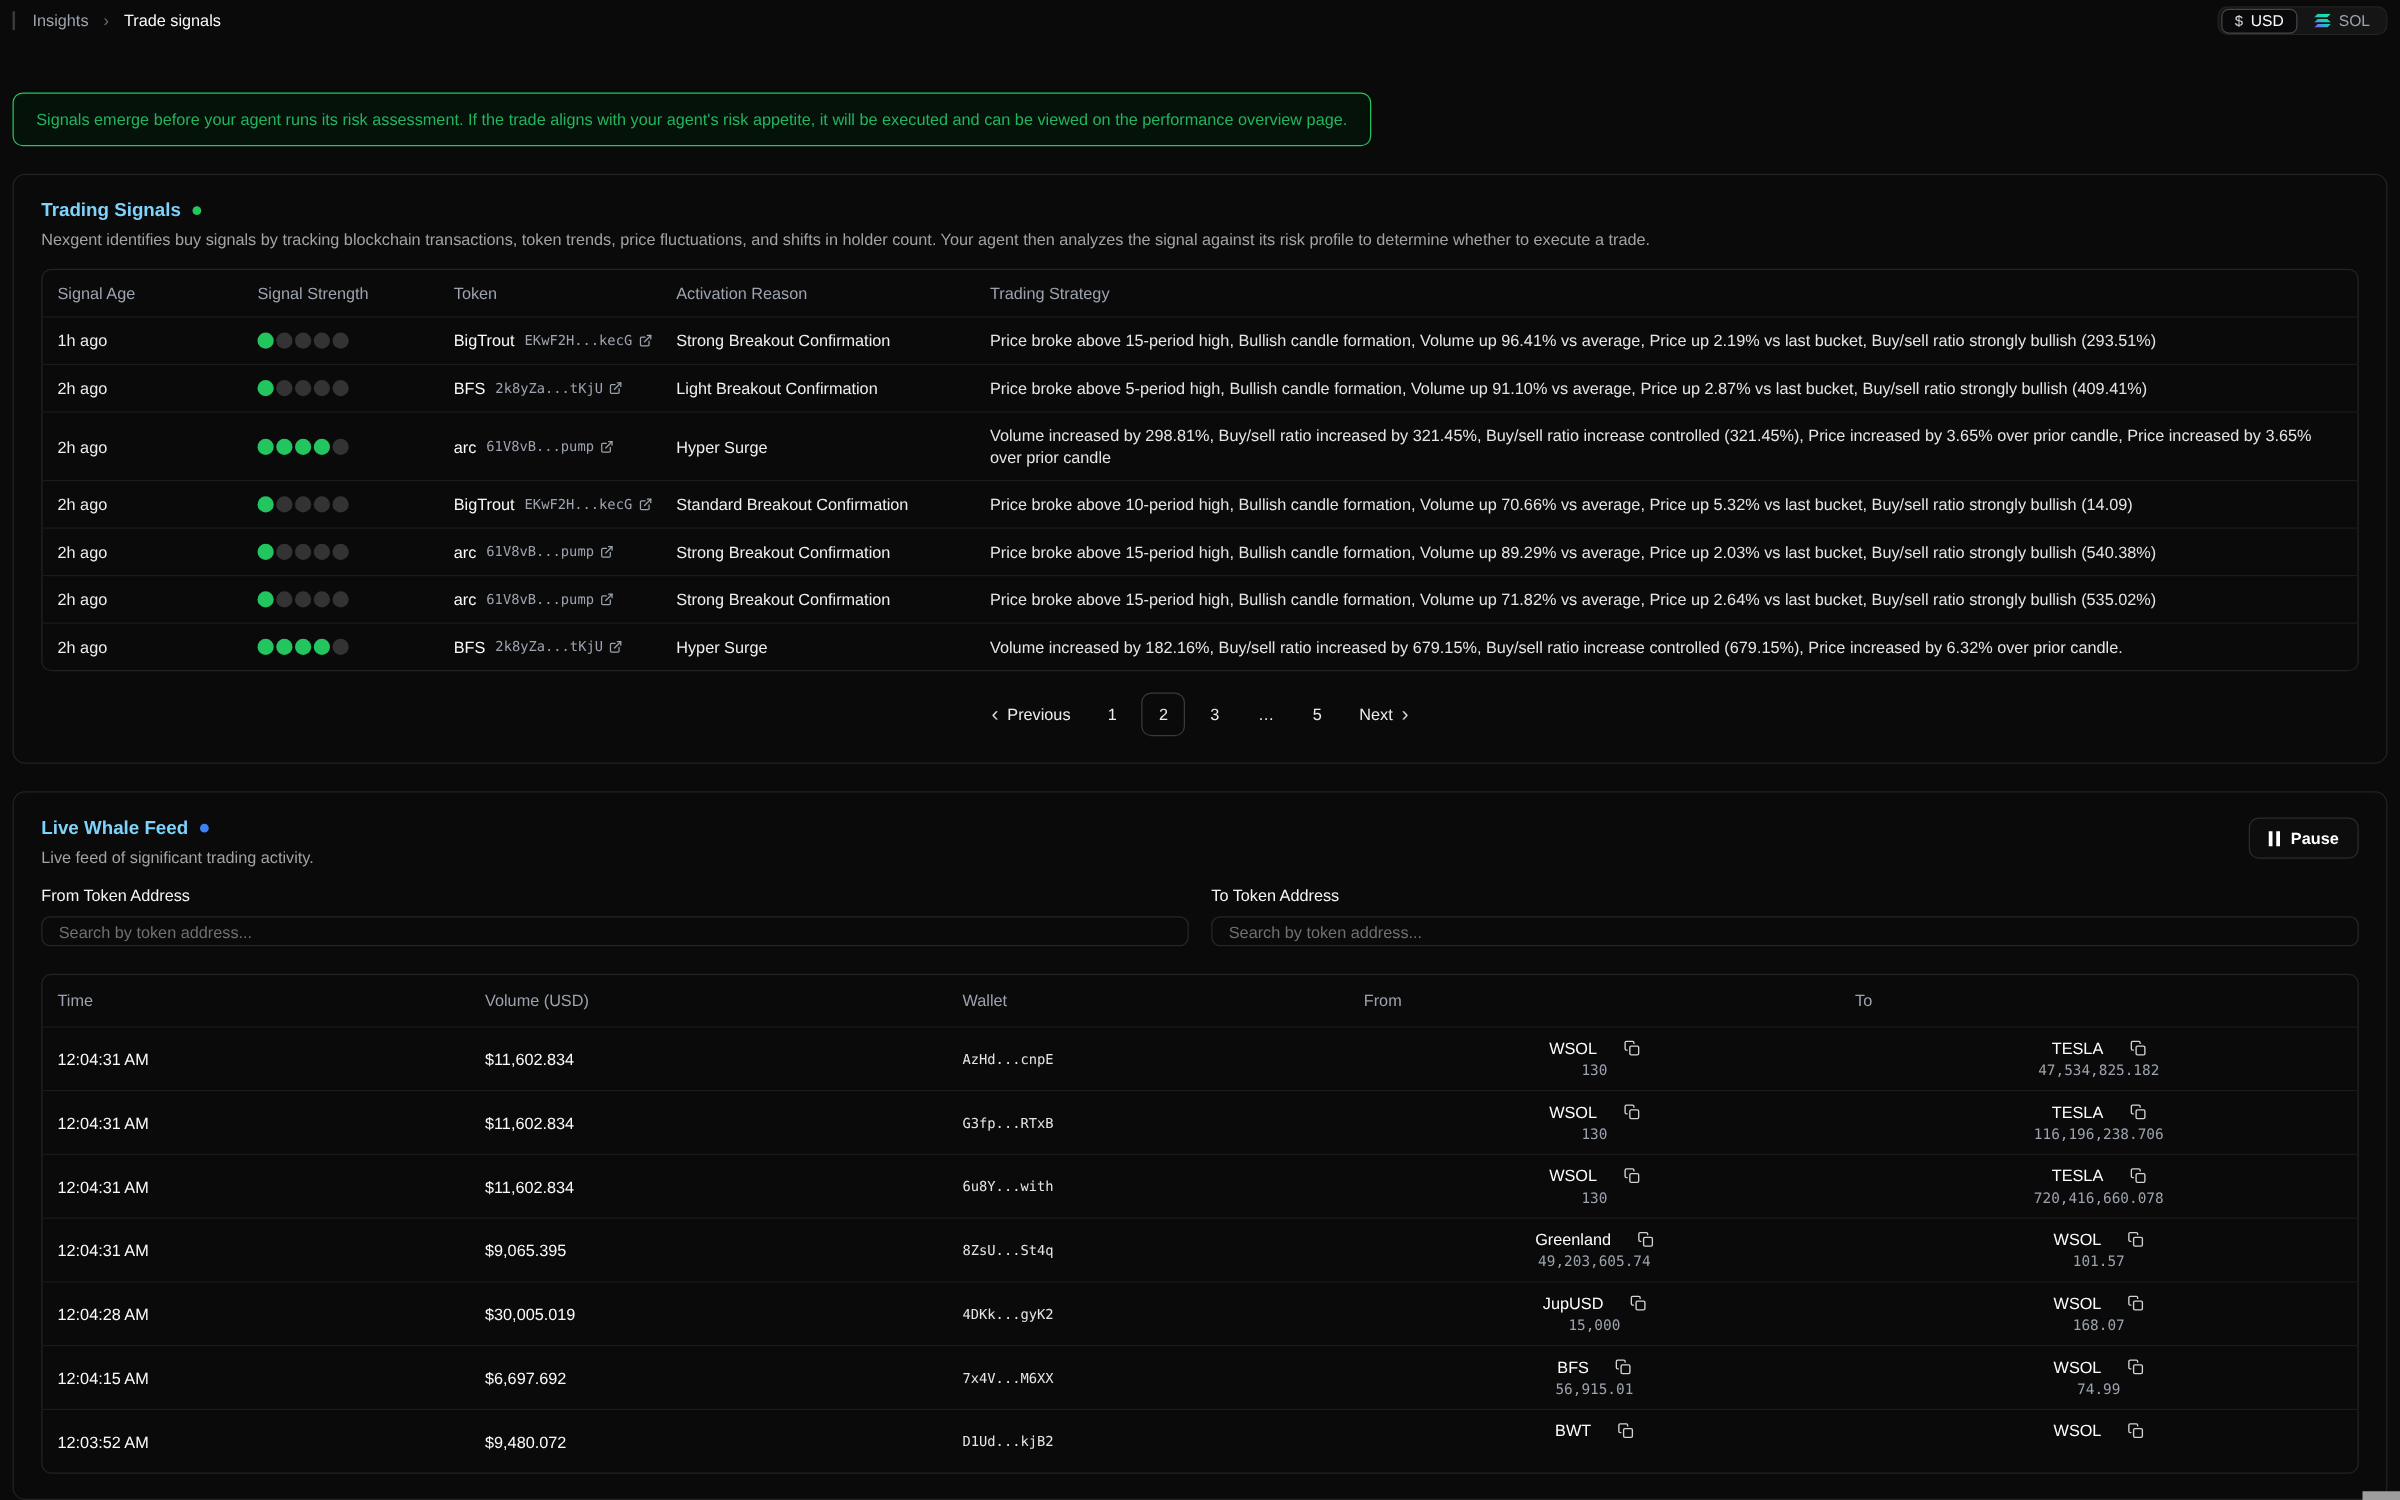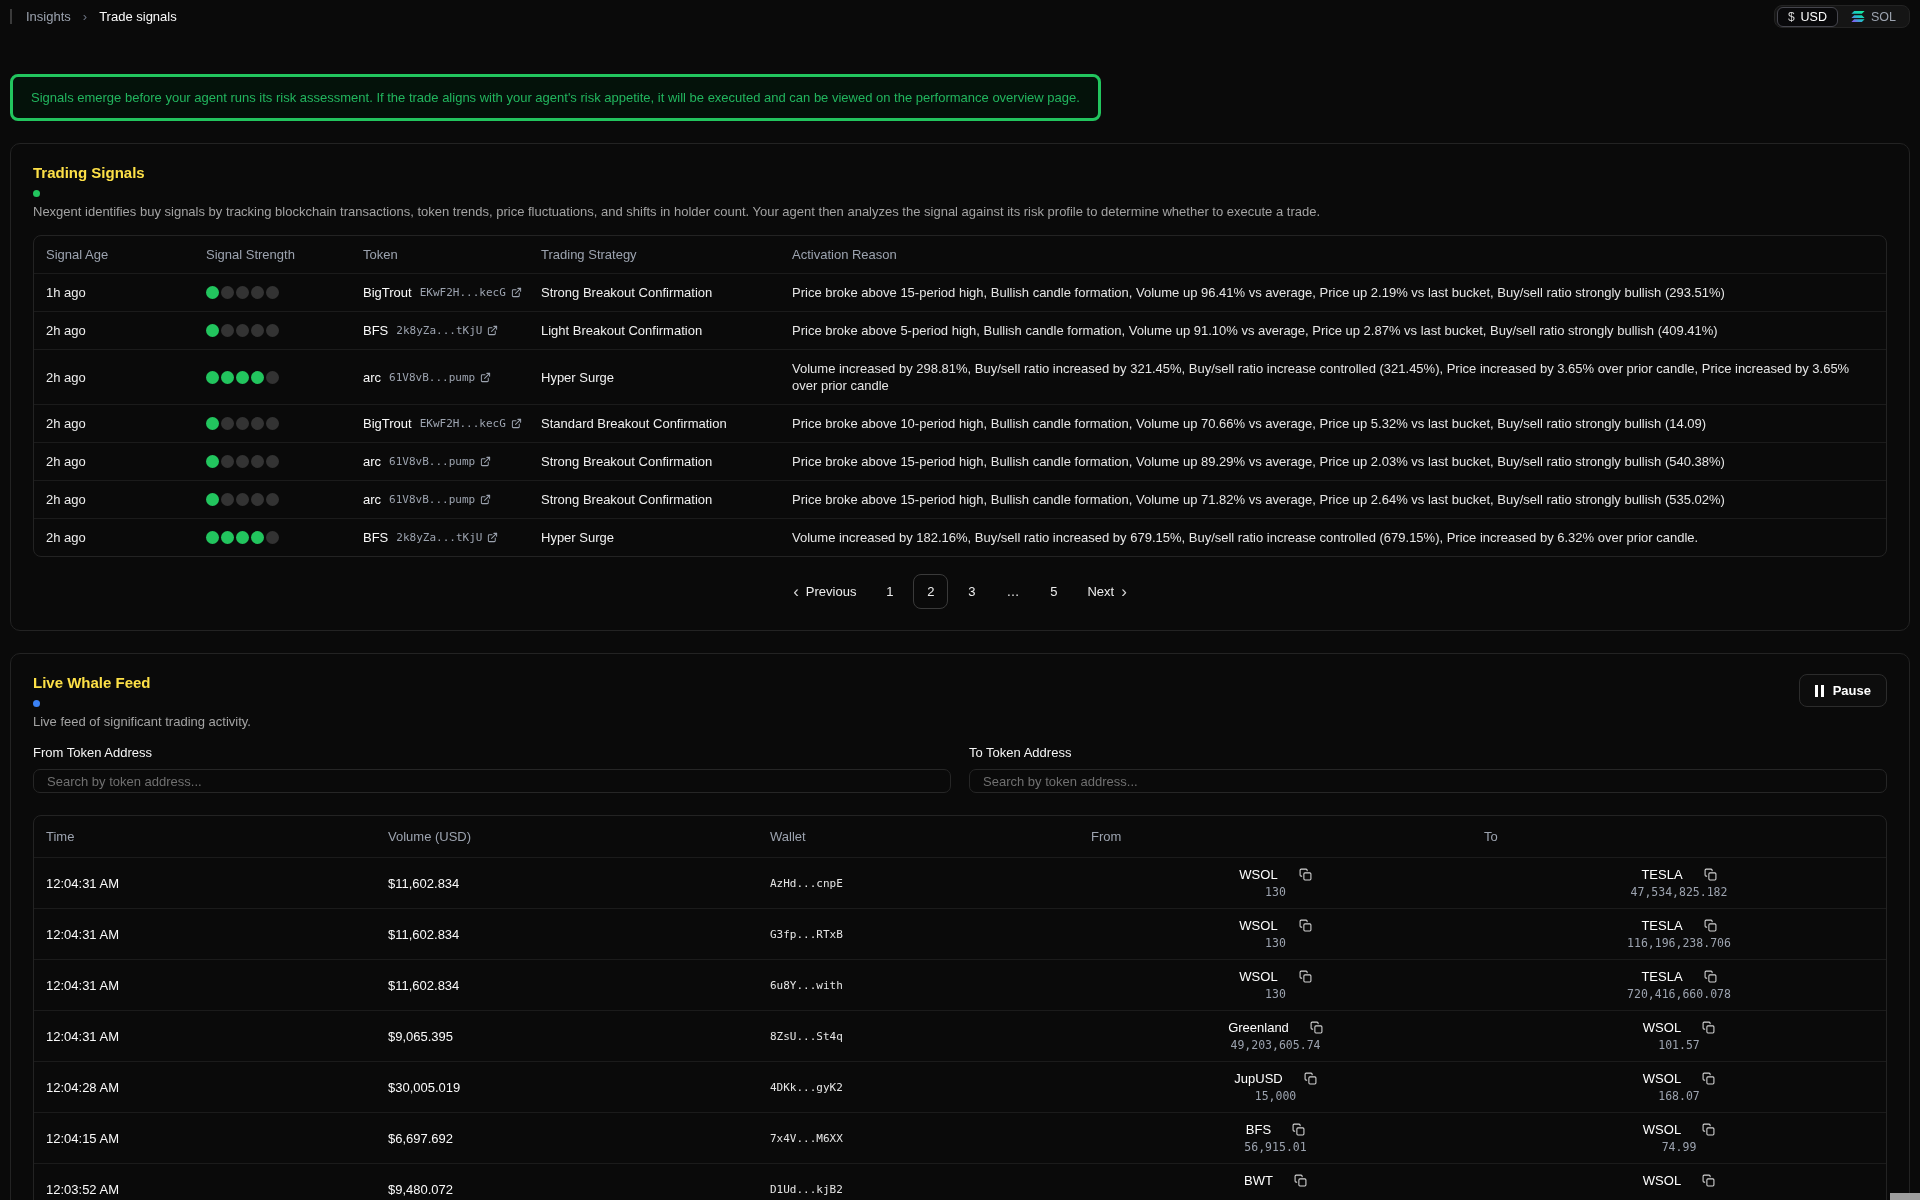--- a/index.html
+++ b/index.html
@@ -17,26 +17,26 @@
   .crumb-accent { width:2px; height:15px; background:#3a3a3a; margin-right:14px; }
   .crumb-section { color:#9ca3af; }
   .crumb-sep { color:#6b7280; margin:0 12px; font-size:13px; }
   .crumb-current { color:#fafafa; }
   .currency-toggle { display:flex; align-items:center; background:#151515; border:1px solid #232323; border-radius:8px; padding:2px; gap:2px; }
   .cur-btn { display:flex; align-items:center; gap:6px; padding:2px 10px; border-radius:6px; border:1px solid transparent; background:transparent; color:#9ca3af; font-size:12.5px; font-family:inherit; cursor:pointer; }
   .cur-btn.active { background:#09090b; border-color:#45454d; color:#fff; }
   .dollar-glyph { font-size:12px; color:#d4d4d4; }
 
   
-  .banner { display:block; width:fit-content; margin-top:46px; border:3px solid #22c55e; background:#04120a; color:#22b55e; border-radius:8px; padding:13px 18px; font-size:13px; }
+  .banner { display:block; width:fit-content; margin-top:46px; border:1px solid #22c55e; background:#04120a; color:#22b55e; border-radius:8px; padding:13px 18px; font-size:13px; }
 
   
   .card { border:1px solid #232323; border-radius:10px; padding:20px 22px; margin-top:22px; background:#0a0a0a; }
   .card-title-row { display:flex; align-items:flex-start; justify-content:space-between; }
-  .card-title { font-size:15px; font-weight:bold; color:#fde047; display:flex; gap:9px;flex-direction:column; }
+  .card-title { font-size:15px; font-weight:bold; color:#7dd3fc; display:flex; align-items:center; gap:9px; }
   .status-dot { width:7px; height:7px; border-radius:50%; display:inline-block; }
   .status-dot.green { background:#22c55e; }
   .status-dot.blue { background:#3b82f6; }
   .card-desc { color:#a3a3a3; margin-top:7px; }
 
   
   .sig-table { border:1px solid #232323; border-radius:8px; margin-top:16px; overflow:hidden; }
   .sig-head, .sig-row { display:grid; grid-template-columns:160px 157px 178px 251px 1fr; align-items:center; }
   .sig-head > div { color:#9ca3af; padding:11px 12px; }
   .sig-row { border-top:1px solid #1b1b1b; }
@@ -127,22 +127,22 @@
       <span>Trading Signals</span>
       <span class="status-dot green"></span>
     </div>
     <div class="card-desc">Nexgent identifies buy signals by tracking blockchain transactions, token trends, price fluctuations, and shifts in holder count. Your agent then analyzes the signal against its risk profile to determine whether to execute a trade.</div>
 
     <div class="sig-table">
       <div class="sig-head">
         <div>Signal Age</div>
         <div>Signal Strength</div>
         <div>Token</div>
+        <div>Activation Reason</div>
         <div>Trading Strategy</div>
-        <div>Activation Reason</div>
       </div>
 
         <div class="sig-row">
           <div class="age">1h ago</div>
           <div>
             <div class="dots">
               <span class="dot dot-on"></span>
               <span class="dot"></span>
               <span class="dot"></span>
               <span class="dot"></span>

